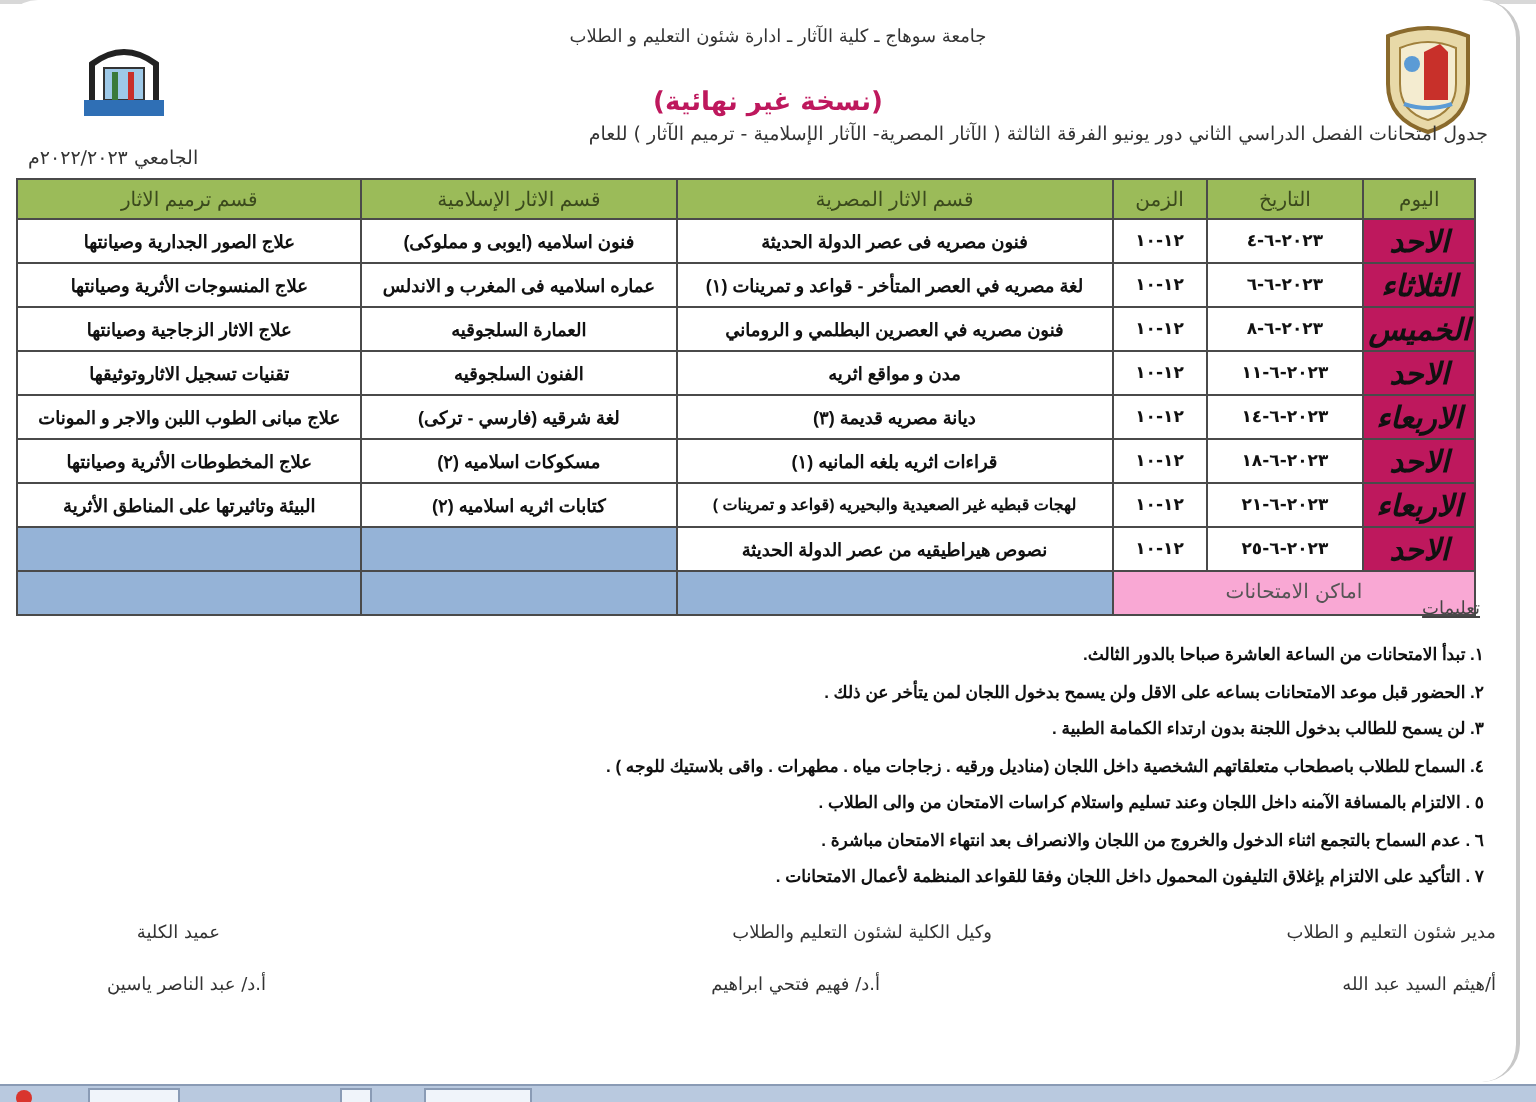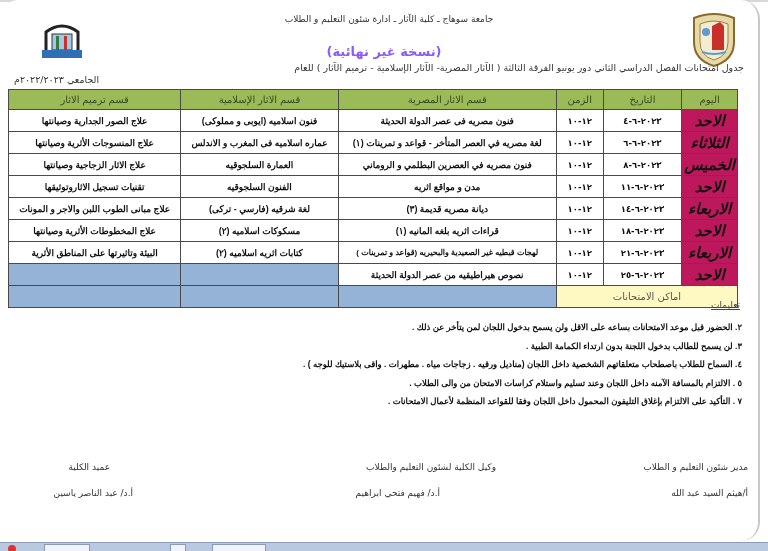--- a/index.html
+++ b/index.html
@@ -2,34 +2,34 @@
 <html><head>
 <meta charset="utf-8">
 <style>
   html, body { margin:0; padding:0; }
   body { width:768px; height:551px; background:#ffffff; position:relative; overflow:hidden; font-family:"DejaVu Sans", sans-serif; }
   .page { position:absolute; left:0; top:0; width:758px; height:541px; background:#fff; border-right:2px solid #c8c8c8;border-radius:19px; }
   .top-border { position:absolute; left:0; top:0; width:768px; height:2px; background:#d8d8d8; }
   .uni-logo { position:absolute; left:690px; top:12px; width:48px; height:56px; }
   .fac-logo { position:absolute; left:40px; top:22px; width:44px; height:38px; }
   .hdr-line1 { position:absolute; left:0; top:14px; width:768px; text-align:center; font-size:9px; color:#333; direction:rtl; letter-spacing:0.5px; padding-left:10px; box-sizing:border-box; }
-  .hdr-draft { position:absolute; left:0; top:44px; width:768px; text-align:center; font-size:13px; color:#8b5cf6; direction:rtl; font-weight:bold; }
+  .hdr-draft { position:absolute; left:0; top:44px; width:768px; text-align:center; font-size:13px; color:#be185d; direction:rtl; font-weight:bold; }
   .hdr-line3 { position:absolute; left:14px; top:62px; width:730px; text-align:right; font-size:9.5px; color:#333; direction:rtl; letter-spacing:0.4px; line-height:12px; }
   .hdr-line3 .sub { display:block; text-align:left; }
   .sched { position:absolute; left:8px; top:89px; width:730px; border-collapse:collapse; direction:rtl; font-family:"Liberation Sans", sans-serif; }
   .sched td, .sched th { border:1.5px solid #4a4a4a; height:21px; padding:0 2px; text-align:center; font-size:9px; font-weight:bold; color:#111; white-space:nowrap; overflow:hidden; }
   .sched th { background:#9bbb59; color:#3b4a1d; font-weight:normal; font-size:10px; height:19px; }
   .sched td.day { background:#be185d; width:42px; font-size:15px;font-style:italic; }
   .sched td.date { width:88px; font-family:"DejaVu Sans", sans-serif; font-size:8.5px; letter-spacing:1px; }
   .sched td.time { width:50px; font-family:"DejaVu Sans", sans-serif; font-size:8.5px; }
   .sched td.eg { width:225px; }
   .sched td.isl { width:160px; }
   .sched td.res { width:175px; }
   .sched td.blue { background:#95b3d7; }
-  .sched td.venue { background:#fef9c3; font-weight:normal; color:#555; font-size:10px; letter-spacing:2px; font-family:"DejaVu Sans", sans-serif; }
+  .sched td.venue { background:#f9a8d4; font-weight:normal; color:#555; font-size:10px; letter-spacing:2px; font-family:"DejaVu Sans", sans-serif; }
   .instr-title { position:absolute; right:18px; top:300px; font-size:9px; color:#444; text-decoration:underline; direction:rtl; letter-spacing:1px; }
   .instr { position:absolute; right:16px; top:318px; width:700px; direction:rtl; font-size:8.5px; font-weight:bold; color:#111; font-family:"Liberation Sans", sans-serif; }
   .instr div { height:18.5px; line-height:18.5px; text-align:right; }
   .sig { position:absolute; direction:rtl; font-size:9px; color:#333; letter-spacing:0.5px; white-space:nowrap; }
   .taskbar { position:absolute; left:0; top:542px; width:768px; height:9px; background:#b9c9df; border-top:1px solid #8a9bb5; }
   .tb-btn { position:absolute; top:1px; height:8px; background:#f0f4fa; border:1px solid #8a9bb5; border-bottom:none; }
   .tb-orb { position:absolute; left:8px; top:2px; width:8px; height:8px; border-radius:50%; background:#d9352d; }
 </style>
 </head>
 <body>
@@ -140,24 +140,26 @@
       <td class="venue" colspan="3">اماكن الامتحانات</td>
       <td class="blue"></td>
       <td class="blue"></td>
       <td class="blue"></td>
     </tr>
   </tbody>
     </table>
 
   <div class="instr-title">تعليمات</div>
   <div class="instr">
+    <div>١. تبدأ الامتحانات من الساعة العاشرة صباحا بالدور الثالث.</div>
     <div>٢. الحضور قبل موعد الامتحانات بساعه على الاقل ولن يسمح بدخول اللجان لمن يتأخر عن ذلك .</div>
     <div>٣. لن يسمح للطالب بدخول اللجنة بدون ارتداء الكمامة الطبية .</div>
     <div>٤. السماح للطلاب باصطحاب متعلقاتهم الشخصية داخل اللجان (مناديل ورقيه . زجاجات مياه . مطهرات . واقى بلاستيك للوجه ) .</div>
     <div>٥ . الالتزام بالمسافة الآمنه داخل اللجان وعند تسليم واستلام كراسات الامتحان من والى الطلاب .</div>
+    <div>٦ . عدم السماح بالتجمع اثناء الدخول والخروج من اللجان والانصراف بعد انتهاء الامتحان مباشرة .</div>
     <div>٧ . التأكيد على الالتزام بإغلاق التليفون المحمول داخل اللجان وفقا للقواعد المنظمة لأعمال الامتحانات .</div>
   </div>
 
   <div class="sig" style="right:10px; top:462px;">مدير شئون التعليم و الطلاب</div>
   <div class="sig" style="right:10px; top:488px;">أ/هيثم السيد عبد الله</div>
   <div class="sig" style="right:262px; top:462px;text-align:center;">وكيل الكلية لشئون التعليم والطلاب</div>
   <div class="sig" style="right:318px; top:488px;">أ.د/ فهيم فتحي ابراهيم</div>
   <div class="sig" style="right:648px; top:462px;">عميد الكلية</div>
   <div class="sig" style="right:625px; top:488px;">أ.د/ عبد الناصر ياسين</div>
 </div>

